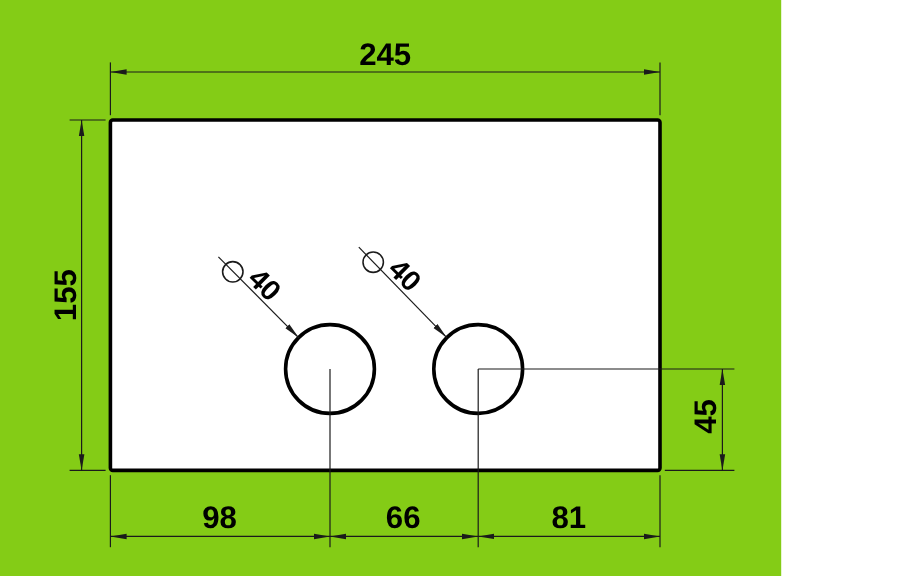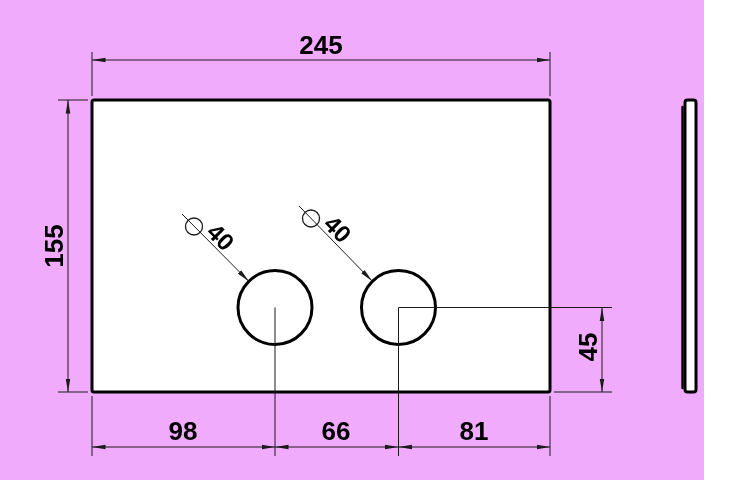--- a/index.html
+++ b/index.html
@@ -3,23 +3,23 @@
 <meta charset="utf-8">
 <style>
   html, body {
     margin: 0;
     padding: 0;
     background: #ffffff;
     font-family: "Liberation Sans", sans-serif;
   }
   #canvas {
     position: relative;
-    width: 704px;
+    width: 651px;
     height: 480px;
-    background: #f0abfc;
+    background: #84cc16;
     overflow: hidden;
   }
   svg { display: block; }
 
   
   .obj {
     fill: #ffffff;
     stroke: #000000;
     stroke-width: 3;
     stroke-linejoin: round;

